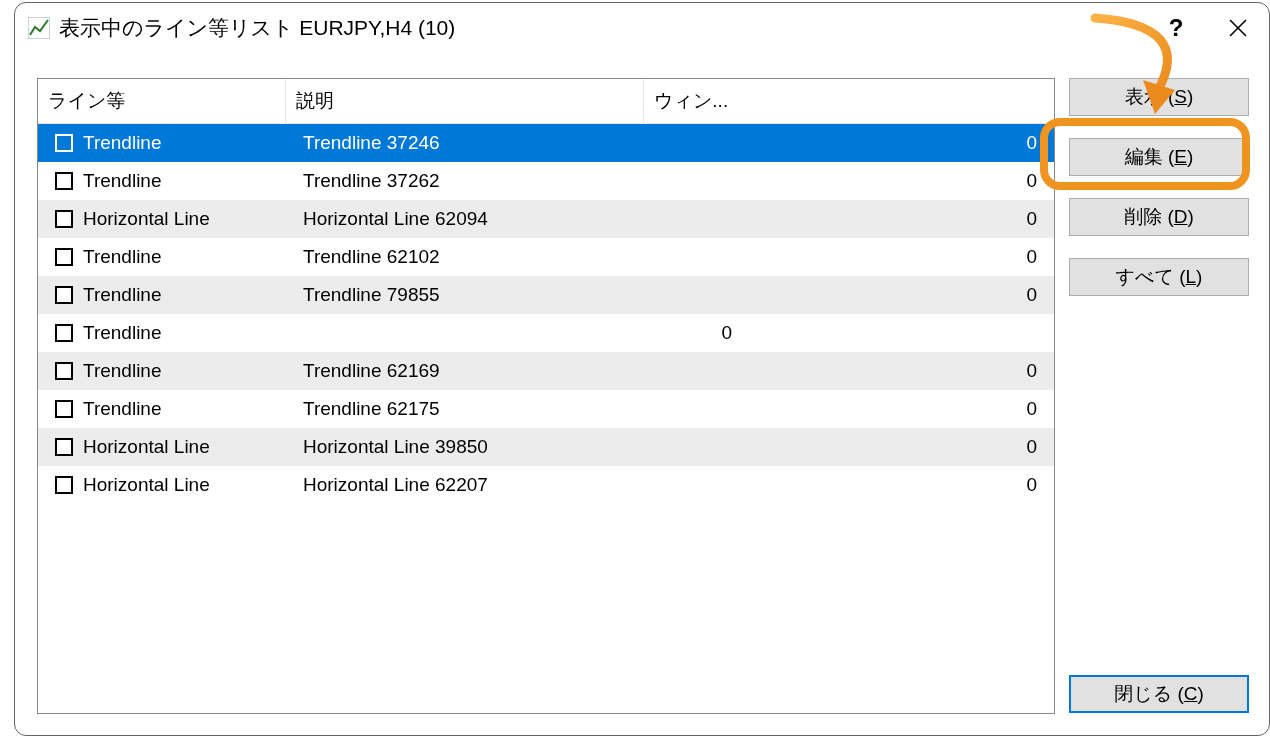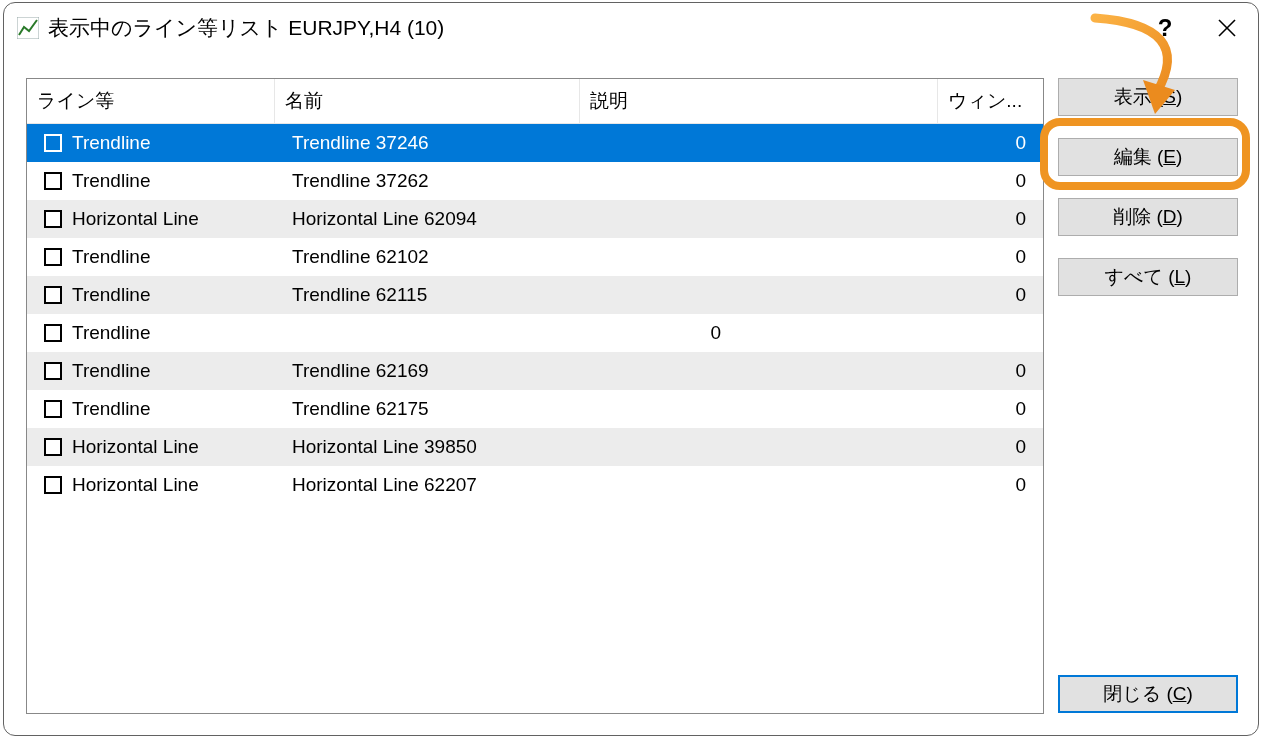--- a/index.html
+++ b/index.html
@@ -6,21 +6,21 @@
   body {
     font-family: "Yu Gothic UI", "Meiryo", "Segoe UI", sans-serif;
     font-size: 17px;
     background: #fff;
     width: 1270px;
     height: 746px;
     position: relative;
   }
   .dialog {
     position: absolute;
-    left: 3px;
+    left: 14px;
     top: 2px;
     width: 1256px;
     height: 734px;
     border: 1.5px solid #626262;
     border-radius: 12px;
     background: #fff;
     overflow: hidden;
   }
   .titlebar {
     display: flex;
@@ -205,21 +205,20 @@
         <line x1="17" y1="1" x2="1" y2="17" stroke="#000" stroke-width="1.6"></line>
       </svg>
     </button>
   </div>
 
   <div class="content">
 
     <div class="list-panel">
       <div class="list-header">
         <div class="list-header-cell col-type">ライン等</div>
-        <div class="list-header-cell col-name">名前</div>
         <div class="list-header-cell col-desc">説明</div>
         <div class="list-header-cell col-win header">ウィン...</div>
       </div>
       <div class="list-body" id="list-body">
           <div class="list-row selected">
             <div class="list-cell col-type">
               <span class="row-checkbox"></span>
               <span>Trendline</span>
             </div>
             <div class="list-cell col-name">Trendline 37246</div>
@@ -251,21 +250,21 @@
             </div>
             <div class="list-cell col-name">Trendline 62102</div>
             <div class="list-cell col-desc"></div>
             <div class="list-cell col-win win">0</div>
           </div>
           <div class="list-row even">
             <div class="list-cell col-type">
               <span class="row-checkbox"></span>
               <span>Trendline</span>
             </div>
-            <div class="list-cell col-name">Trendline 62115</div>
+            <div class="list-cell col-name">Trendline 79855</div>
             <div class="list-cell col-desc"></div>
             <div class="list-cell col-win win">0</div>
           </div>
           <div class="list-row odd">
             <div class="list-cell col-type">
               <span class="row-checkbox"></span>
               <span>Trendline</span>
             </div>
             <div class="list-cell col-desc"></div>
             <div class="list-cell col-win win">0</div>

